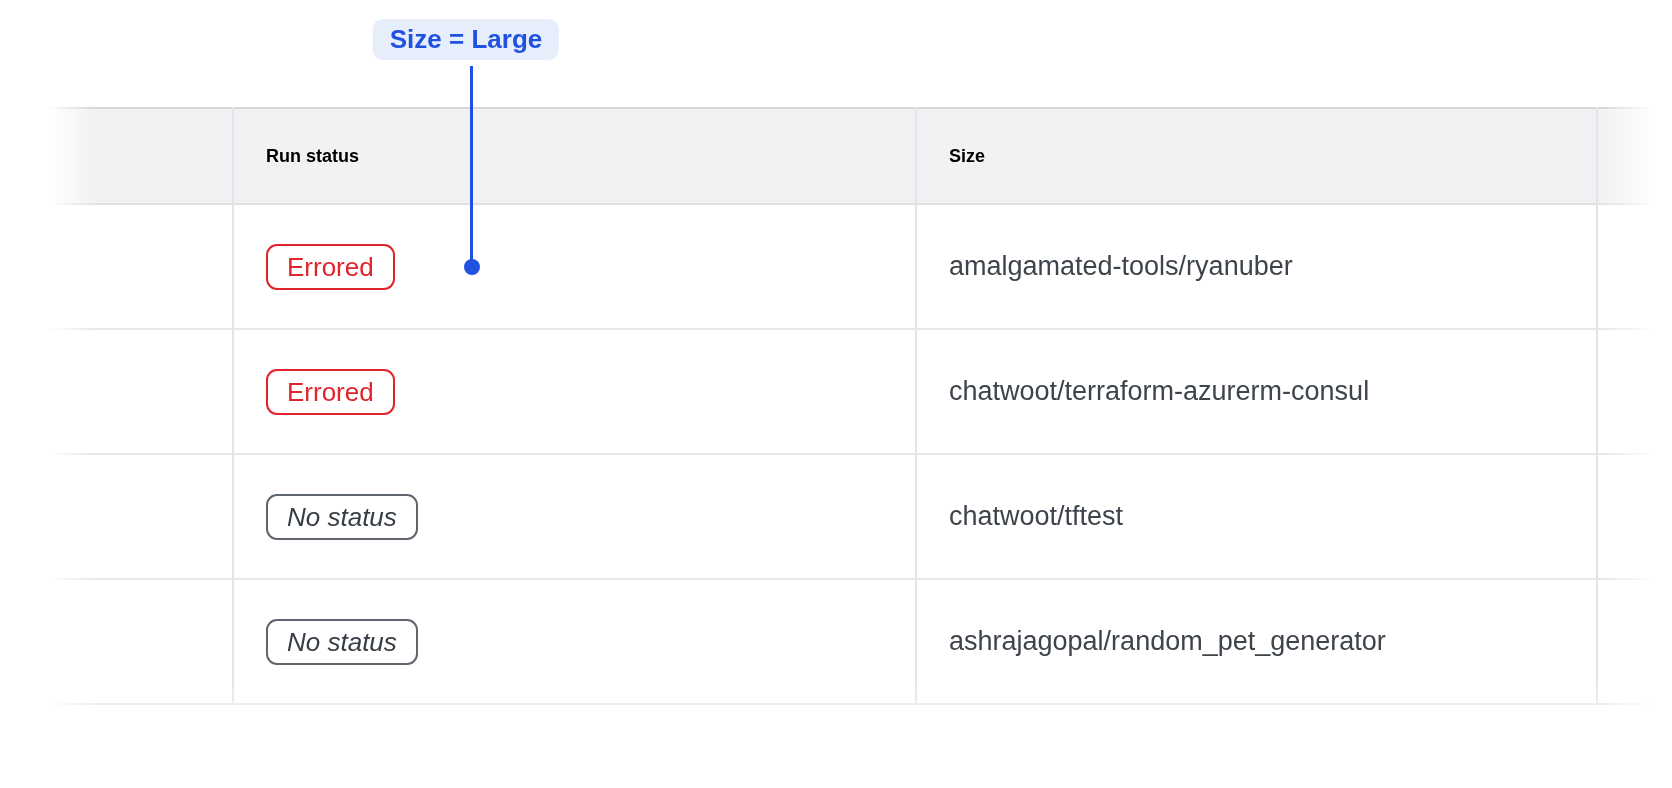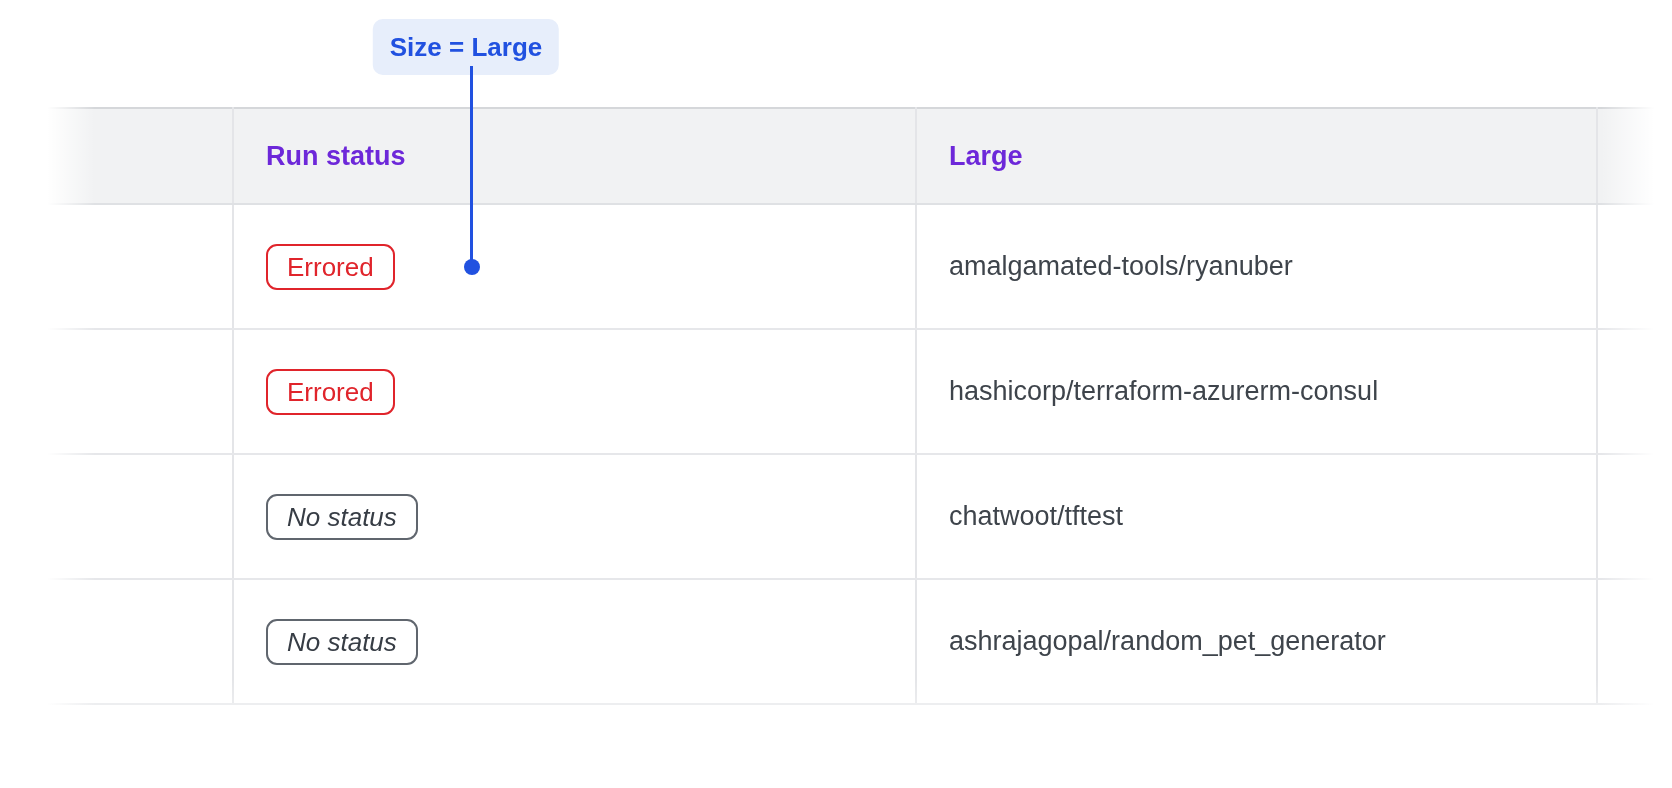--- a/index.html
+++ b/index.html
@@ -12,21 +12,21 @@
 
   
   .table-wrap { position:absolute; left:43px; top:107px; width:1629px; }
   table { border-collapse:collapse; table-layout:fixed; width:100%; }
   col.c-edge   { width:190px; }
   col.c-status { width:683px; }
   col.c-repo   { width:681px; }
   th {
     height:96px; background:var(--header-bg,#f1f2f3);
     border-top:2px solid #d5d7da; border-bottom:2px solid #dfe1e4;
-    font-size:27px; font-weight:700; color:#6d28d9;
+    font-size:18px; font-weight:700; color:#000000;
     text-align:left; padding:0 0 0 32px; vertical-align:middle;
   }
   td {
     height:125px; background:#fff;
     border-bottom:2px solid #e6e7ea;
     font-size:27px; font-weight:400; color:var(--repo-text,#3e444b);
     text-align:left; padding:0 0 0 32px; vertical-align:middle;
     white-space:nowrap; overflow:hidden;
   }
   th.b-right, td.b-right { border-right:2px solid #e4e5e8; }
@@ -57,21 +57,21 @@
       rgba(255,255,255,0) 0%,
       rgba(255,255,255,0.42) 34%,
       rgba(255,255,255,0.78) 62%,
       rgba(255,255,255,0.97) 100%);
   }
 
   
   .annotation { position:absolute; left:0; top:0; z-index:10; }
   .anno-pill {
     position:absolute; left:466px; top:19px; transform:translateX(-50%);
-    height:56px; padding:0 17px; border-radius:10px;
+    height:41px; padding:0 17px; border-radius:10px;
     display:inline-flex; align-items:center;
     background:var(--annotation-bg,#e7eefb);
     color:var(--annotation-blue,#2151e0);
     font-size:26px; font-weight:700; white-space:nowrap;
   }
   .anno-line {
     position:absolute; left:470px; top:66px; width:3px; height:195px;
     background:var(--annotation-blue,#2151e0);
   }
   .anno-dot {
@@ -89,41 +89,41 @@
       <colgroup>
         <col class="c-edge">
           <col class="c-status">
           <col class="c-repo">
           <col>
       </colgroup>
       <thead>
         <tr>
           <th class="b-right"></th>
           <th class="b-right">Run status</th>
-          <th class="b-right">Large</th>
+          <th class="b-right">Size</th>
           <th></th>
         </tr>
       </thead>
       <tbody>
     <tr>
       <td class="b-right"></td>
       <td class="b-right">
         <span class="badge error">Errored</span>
       </td>
       <td class="b-right">amalgamated-tools/ryanuber</td>
       <td></td>
     </tr>
 
 
     <tr>
       <td class="b-right"></td>
       <td class="b-right">
         <span class="badge error">Errored</span>
       </td>
-      <td class="b-right">hashicorp/terraform-azurerm-consul</td>
+      <td class="b-right">chatwoot/terraform-azurerm-consul</td>
       <td></td>
     </tr>
 
     <tr>
       <td class="b-right"></td>
       <td class="b-right">
         <span class="badge neutral">No status</span>
       </td>
       <td class="b-right">chatwoot/tftest</td>
       <td></td>

